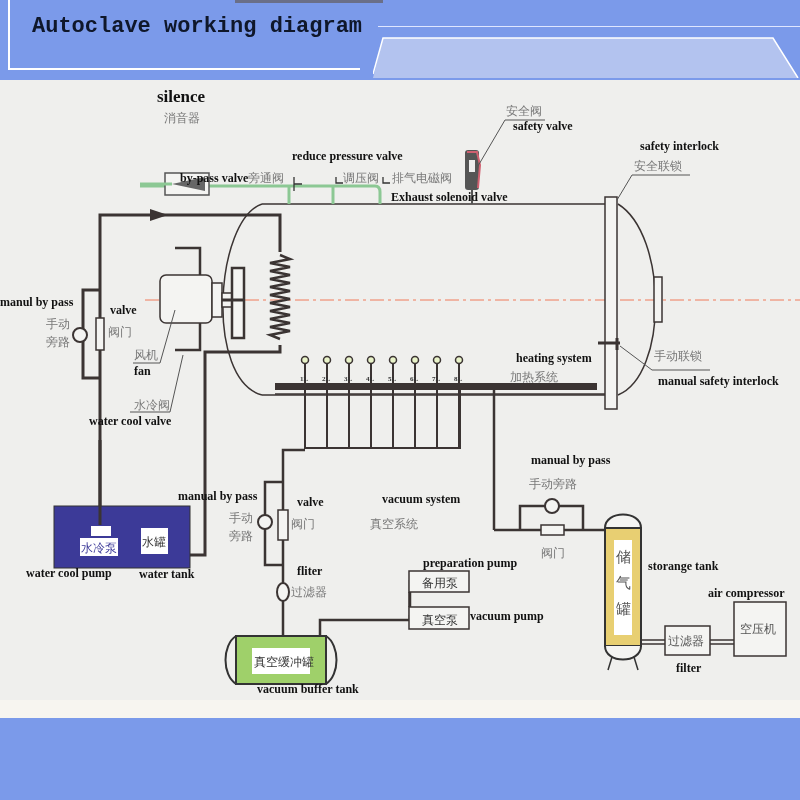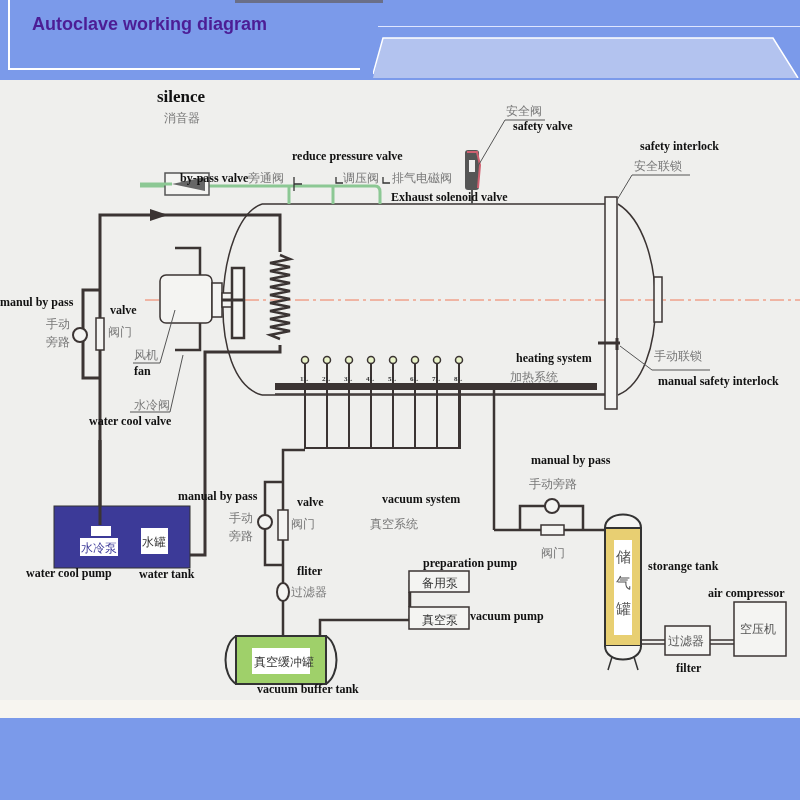--- a/index.html
+++ b/index.html
@@ -1,19 +1,19 @@
 <!DOCTYPE html>
 <html><head>
 <meta charset="utf-8">
 <style>
   html, body { margin:0; padding:0; }
   body { width:800px; height:800px; position:relative; overflow:hidden; background:#7b9aea; font-family:"Liberation Serif", serif; }
   .header { position:absolute; left:0; top:0; width:800px; height:80px; background:#7b9aea; }
   .header-frame { position:absolute; left:8px; top:0; width:350px; height:68px; border-left:2px solid #fff; border-bottom:2px solid #fff; }
-  .header-title { position:absolute; left:32px; top:14px; color:#4c1d95; font-size:18px; font-weight:bold; font-family:Liberation Sans, sans-serif; }
+  .header-title { position:absolute; left:32px; top:14px; color:#0f172a; font-size:22px; font-weight:bold; font-family:Liberation Mono, monospace; }
   .header-topbar { position:absolute; left:235px; top:0; width:148px; height:3px; background:#6a6f88; }
   .header-tab { position:absolute; left:373px; top:26px; width:427px; height:52px; }
   .header-line { position:absolute; left:378px; top:26px; width:422px; height:1px; background:#dfe6ff; }
   .canvas { position:absolute; left:0; top:80px; width:800px; height:620px; background:#efefed; }
   .bottom-strip { position:absolute; left:0; top:700px; width:800px; height:18px; background:#f7f5f0; }
   .footer { position:absolute; left:0; top:718px; width:800px; height:82px; background:#7b9aea; }
   svg text { font-family:"Liberation Serif", serif; }
   .en { font-weight:bold; font-size:12px; fill:#111; }
   .cn { font-size:12px; fill:#777; font-family:"DejaVu Sans", sans-serif; }
 </style>

